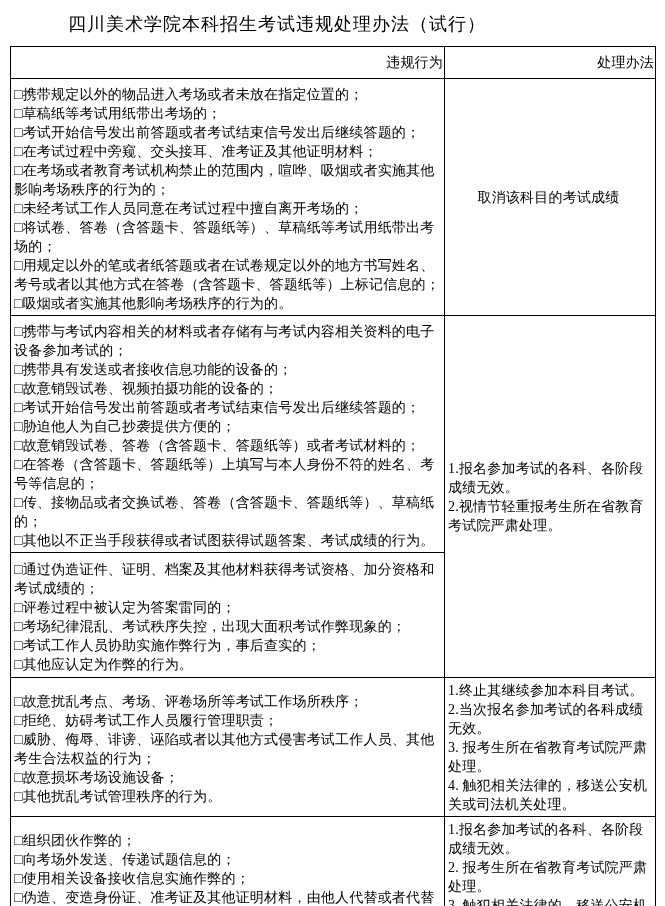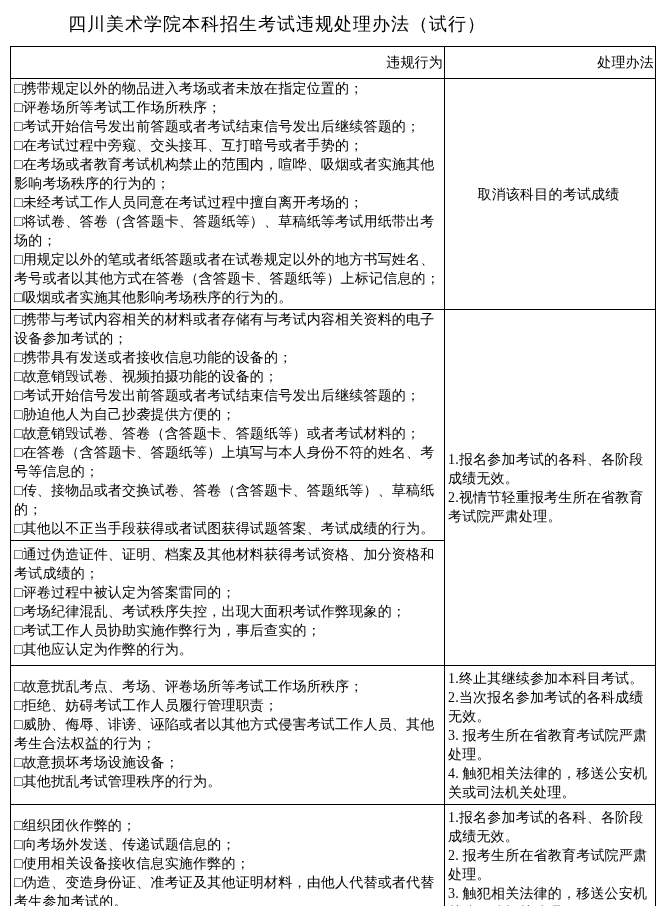--- a/index.html
+++ b/index.html
@@ -50,21 +50,21 @@
     text-align: right;
     vertical-align: middle;
   }
   tr.r1 { height: 228px; }
   tr.r2 { height: 225px; }
   tr.r3 { height: 125px; border-radius: 25px; }
   tr.r4 { height: 130px; }
   tr.r5 { height: 114px; }
   td.vcell {
     vertical-align: middle;
-    padding: 0 4px 2px 3px;
+    padding: 6px 4px 2px 3px;
   }
   td.pcell {
     vertical-align: top;
     padding: 3px 6px 2px 3px;
   }
   td.pcell.vmid { vertical-align: middle; }
   td.pcell.center { text-align: center; vertical-align: middle; }
   .violation-line, .penalty-line { display: block; }
 </style>
 </head>
@@ -82,23 +82,23 @@
     <thead>
       <tr>
         <th>违规行为</th>
         <th>处理办法</th>
       </tr>
     </thead>
     <tbody>
       <tr class="r1">
         <td class="vcell">
             <div class="violation-line">□携带规定以外的物品进入考场或者未放在指定位置的；</div>
-            <div class="violation-line">□评卷场所等考试工作场所秩序；</div>
+            <div class="violation-line">□草稿纸等考试用纸带出考场的；</div>
             <div class="violation-line">□考试开始信号发出前答题或者考试结束信号发出后继续答题的；</div>
-            <div class="violation-line">□在考试过程中旁窥、交头接耳、互打暗号或者手势的；</div>
+            <div class="violation-line">□在考试过程中旁窥、交头接耳、准考证及其他证明材料；</div>
             <div class="violation-line">□在考场或者教育考试机构禁止的范围内，喧哗、吸烟或者实施其他影响考场秩序的行为的；</div>
             <div class="violation-line">□未经考试工作人员同意在考试过程中擅自离开考场的；</div>
             <div class="violation-line">□将试卷、答卷（含答题卡、答题纸等）、草稿纸等考试用纸带出考场的；</div>
             <div class="violation-line">□用规定以外的笔或者纸答题或者在试卷规定以外的地方书写姓名、考号或者以其他方式在答卷（含答题卡、答题纸等）上标记信息的；</div>
             <div class="violation-line">□吸烟或者实施其他影响考场秩序的行为的。</div>
           </td>
         <td class="pcell center">
           <span>取消该科目的考试成绩</span>
         </td>
       </tr>

